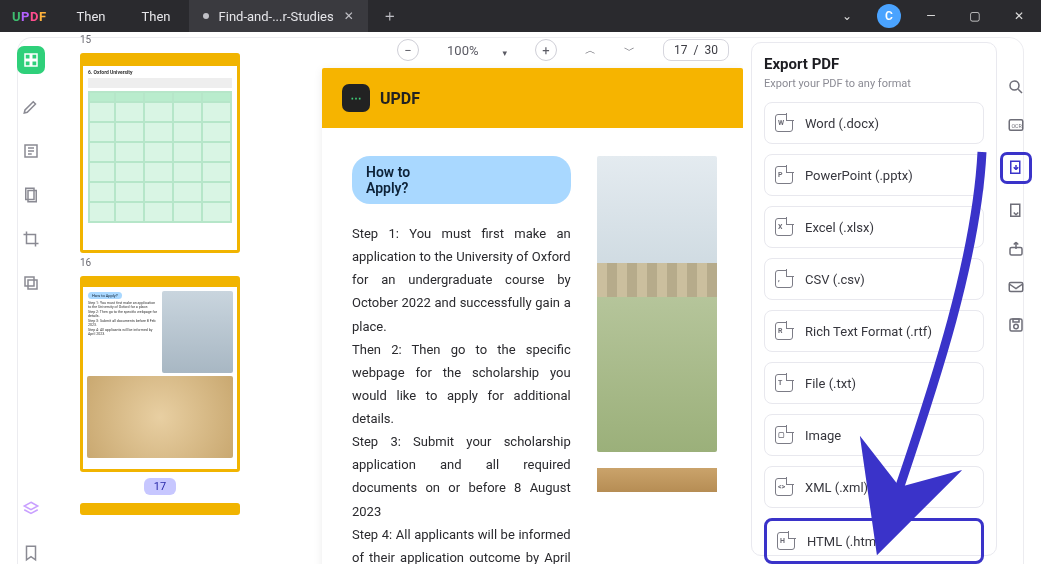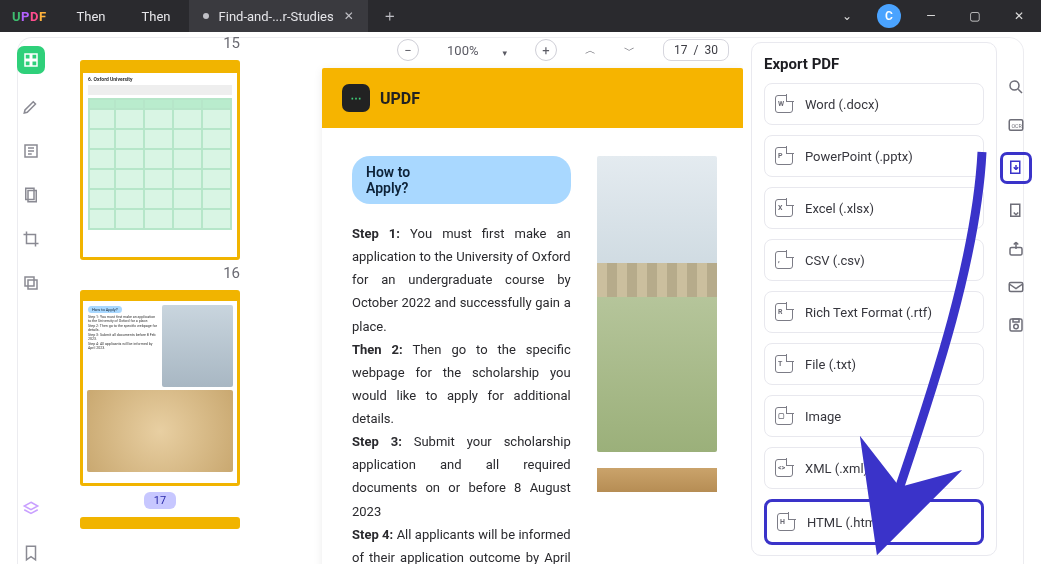--- a/index.html
+++ b/index.html
@@ -19,21 +19,21 @@
 
 .content { position:absolute; top:32px; left:0; right:0; bottom:0; display:flex; background:#fff; }
 .content::before{content:"";position:absolute;top:6px;left:18px;right:18px;bottom:0;border-radius:14px 14px 0 0;background:#fff;box-shadow:0 0 0 1px #ececf0;z-index:0}
 .leftrail{width:62px;position:relative;z-index:1;display:flex;flex-direction:column;align-items:center;padding-top:14px;gap:22px;}
 .railicon{width:22px;height:22px;display:flex;align-items:center;justify-content:center;color:#8a8a93}
 .railicon.active{width:28px;height:28px;border-radius:7px;background:#2fd07a;color:#fff}
 .railicon svg{width:18px;height:18px}
 .leftrail .spacer{flex:1}
 
 .thumbs{width:206px;position:relative;z-index:1;overflow:hidden;padding:4px 28px 0 18px}
-.thumbs .pnum{text-align:right;font-size:15px;color:#6a6a72;margin:4px 0 8px}
+.thumbs .pnum{text-align:left;font-size:10px;color:#6a6a72;margin:4px 0 8px}
 .thumb{border:3px solid #f1b400;border-radius:3px;background:#fff;overflow:hidden;position:relative}
 .thumb .bar{height:10px;background:#f1b400}
 .thumb16{height:200px}
 .thumb16 .body{padding:4px 5px;font-size:4.5px;color:#333;line-height:1.15}
 .thumb16 .grid{display:grid;grid-template-columns:26px 1fr 1fr 1fr 1fr;border:0.5px solid #b6e6c9}
 .thumb16 .grid div{border:0.5px solid #b6e6c9;background:#d9f5e4;height:20px}
 .thumb16 .grid .hd{background:#b9eccd;height:10px}
 .thumb17{height:196px;margin-top:8px}
 .thumb17 .body{display:grid;grid-template-columns:1fr 1fr;gap:3px;padding:4px}
 .thumb17 .txt{font-size:3.6px;color:#333;line-height:1.25;padding:1px}
@@ -49,21 +49,21 @@
 .tool{width:22px;height:22px;display:flex;align-items:center;justify-content:center;border:1px solid #cfcfd7;border-radius:50%}
 .zoom{display:flex;align-items:flex-end;gap:20px}
 .pagebox{display:flex;align-items:center;gap:6px;border:1px solid #d6d6de;border-radius:8px;padding:3px 10px;font-size:12px;color:#3d3d44}
 .page{background:#fff;margin:0 0 0 54px;box-shadow:0 2px 10px rgba(0,0,0,0.08);border-radius:2px;overflow:hidden}
 .page .hero{background:#f6b400;height:60px;display:flex;align-items:center;padding:0 20px;gap:10px}
 .page .hero .sq{width:28px;height:28px;border-radius:7px;background:#222;display:flex;align-items:center;justify-content:center;color:#3fd07a;font-size:11px;font-weight:700}
 .page .hero .brand{color:#222;font-weight:700;font-size:16px}
 .page .content2{display:grid;grid-template-columns:1fr 0.55fr;gap:26px;padding:28px 26px 22px 30px}
 .howchip{display:inline-block;background:#a9d8ff;color:#0d2238;border-radius:18px;font-size:14px;font-weight:600;padding:8px 120px 8px 14px;margin-bottom:18px}
 .steps{font-size:13px;color:#2a2a2e;line-height:1.78;text-align:justify}
-.steps b{font-weight:700}
+.steps b{font-weight:400}
 .photo{background:linear-gradient(#e4ebf0 0%,#cdd9e0 42%,#b8c79e 42%,#9bb07a 100%);height:296px;border-radius:2px;position:relative;overflow:hidden}
 .photo::after{content:"";position:absolute;left:0;right:0;top:36%;height:34px;background:repeating-linear-gradient(90deg,#cbbf9e 0 10px,#b6ab8b 10px 20px)}
 .photo2{margin-top:16px;height:24px;background:linear-gradient(#caa36b,#b68d54)}
 
 .rightpanel{width:246px;position:relative;z-index:2;background:#fff;border:1px solid #e9e9ef;border-radius:10px;margin:10px 44px 8px 8px;padding:12px 12px 6px;display:flex;flex-direction:column;gap:10px}
 .rightpanel h3{font-size:15px;font-weight:700;color:#1d1d22}
 .rightpanel .sub{font-size:11px;color:#8b8b94;margin-top:-6px;margin-bottom:2px}
 .exportitem{display:flex;align-items:center;gap:12px;border:1px solid #e8e8ee;border-radius:8px;padding:11px 10px;font-size:13px;color:#37373e}
 .exportitem.hl{border:3px solid #3a33c9;border-radius:8px}
 .exportitem .ico{width:18px;height:18px;border:1.5px solid #7c7c86;border-radius:3px;position:relative;flex-shrink:0}
@@ -253,20 +253,21 @@
         <div>
           <div class="photo"></div>
           <div class="photo2"></div>
         </div>
       </div>
     </div>
   </div>
 
   <div class="rightpanel">
     <h3>Export PDF</h3>
+    <div class="sub">Export your PDF to any format</div>
     <div class="exportitem">
         <div class="ico">
           <span>W</span>
         </div>
         <span>Word (.docx)</span>
       </div>
     <div class="exportitem">
         <div class="ico">
           <span>P</span>
         </div>

